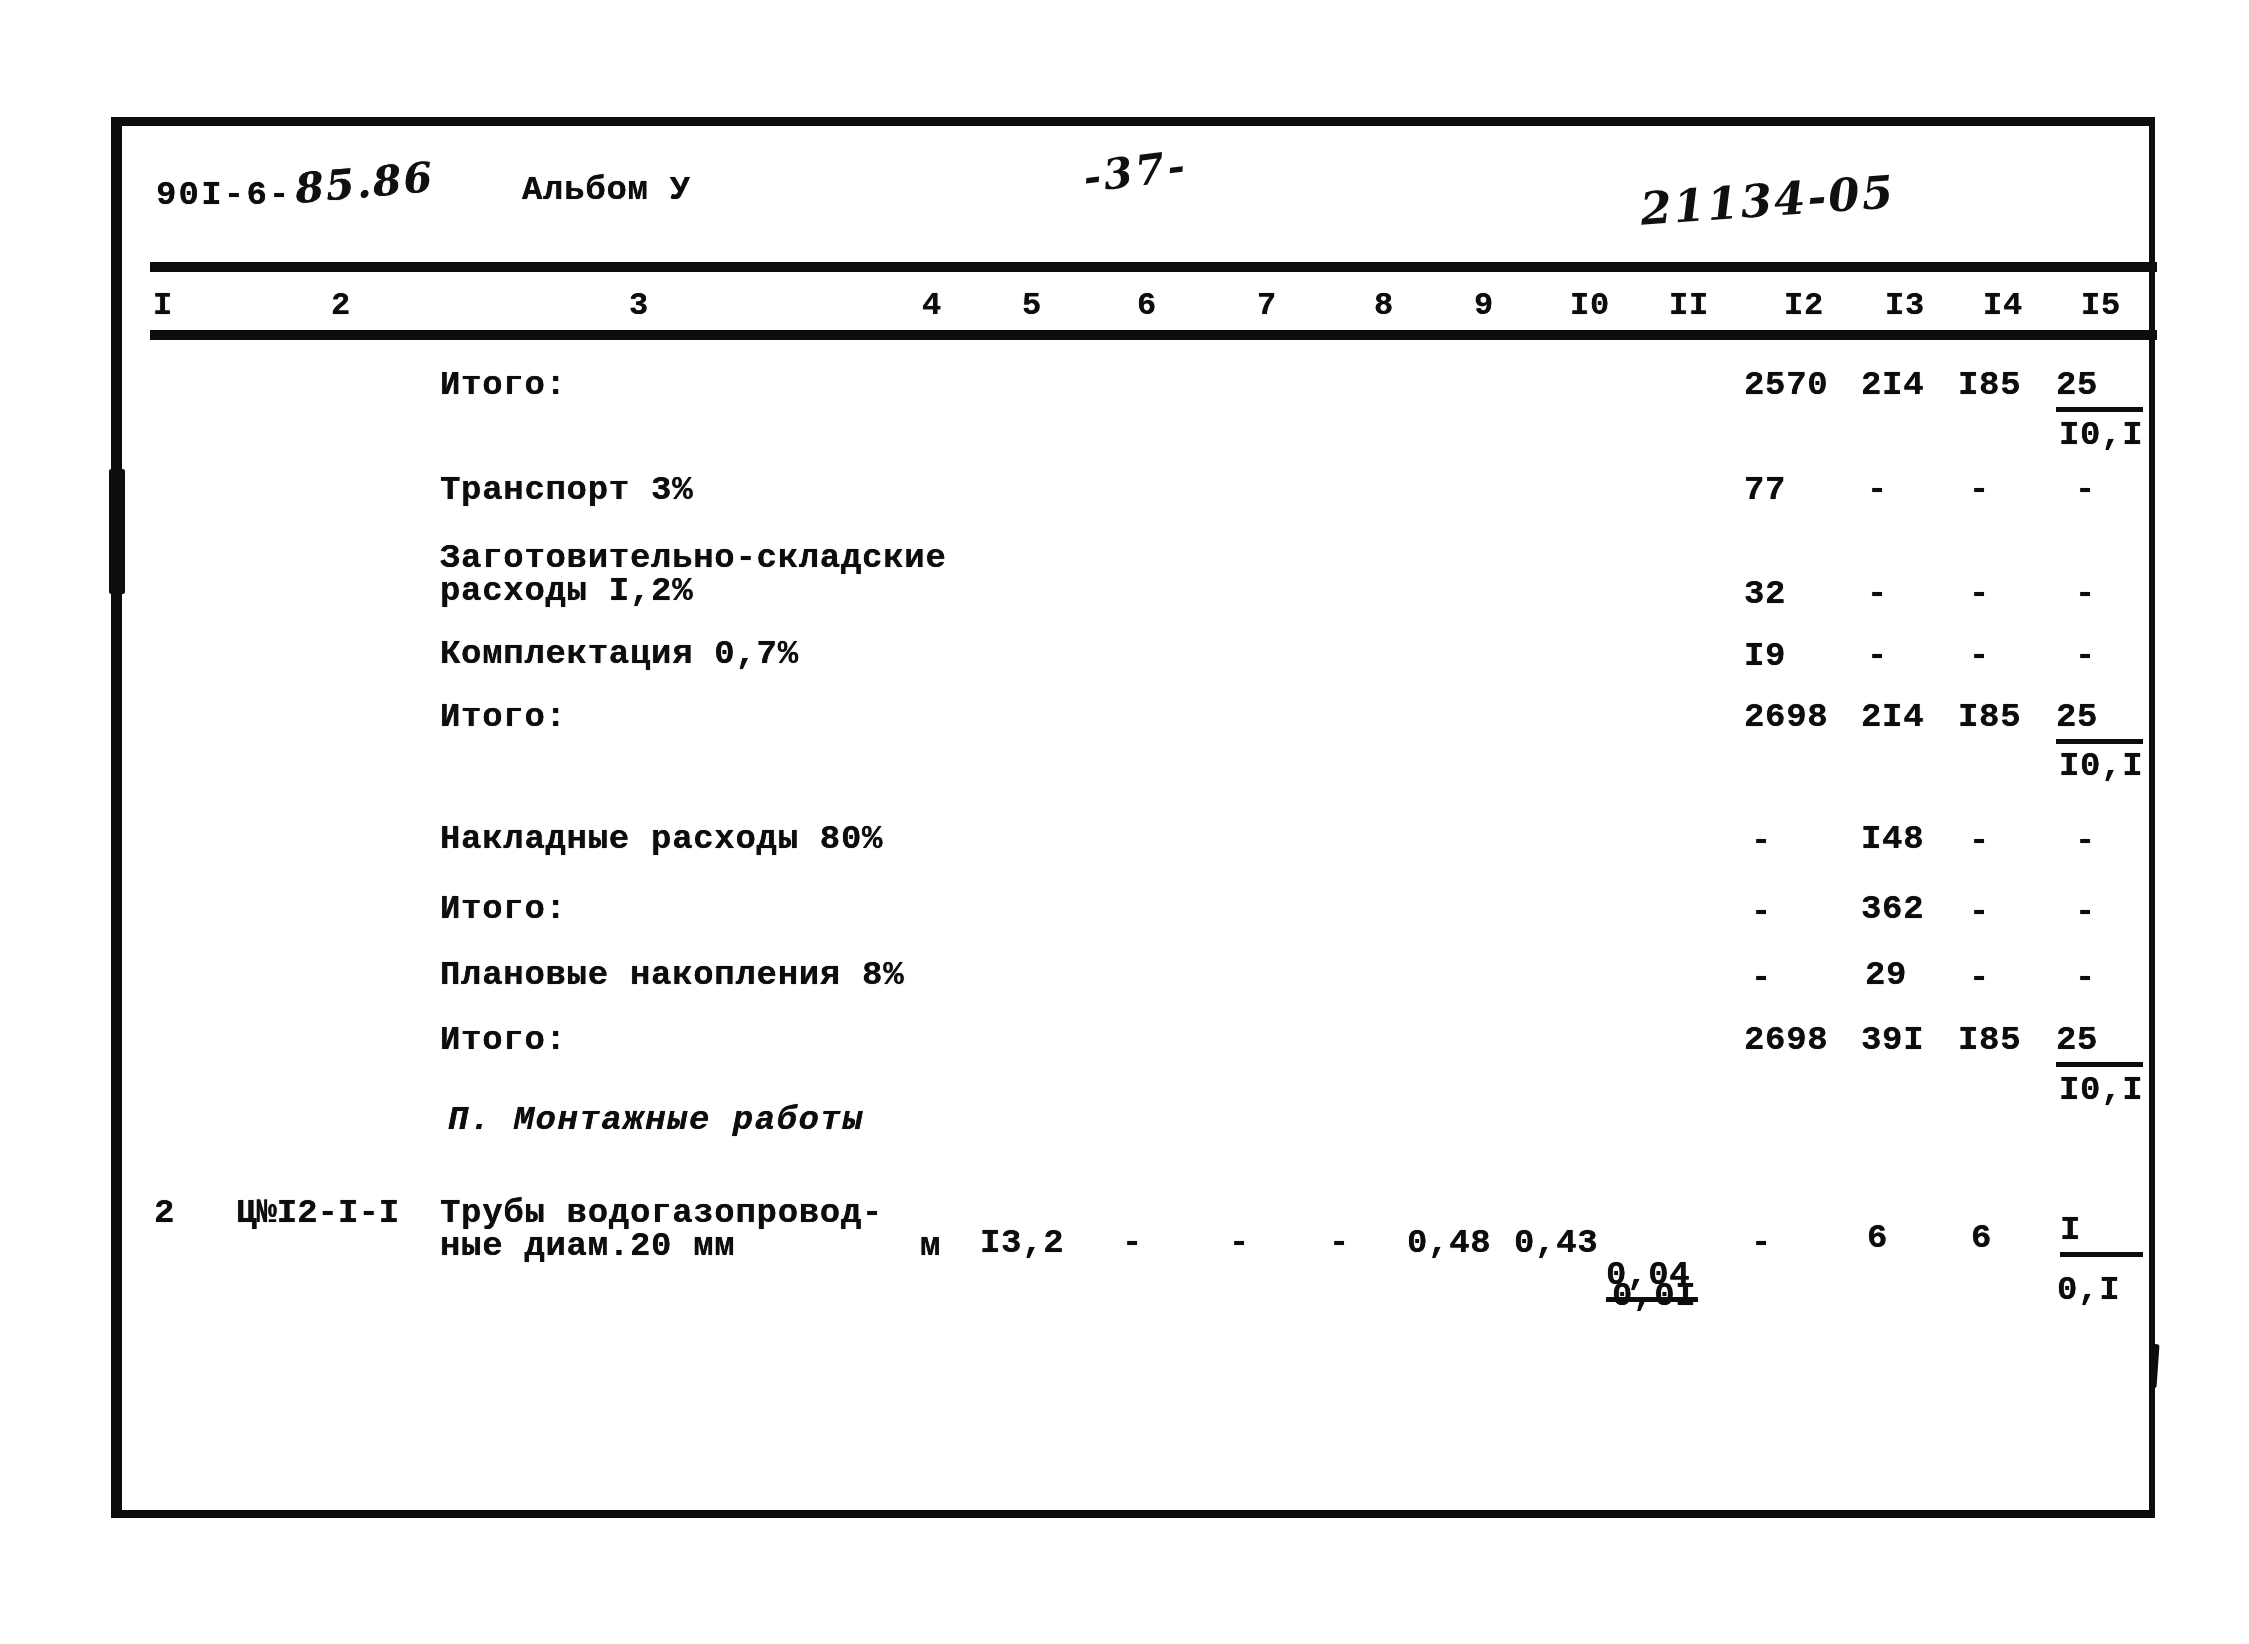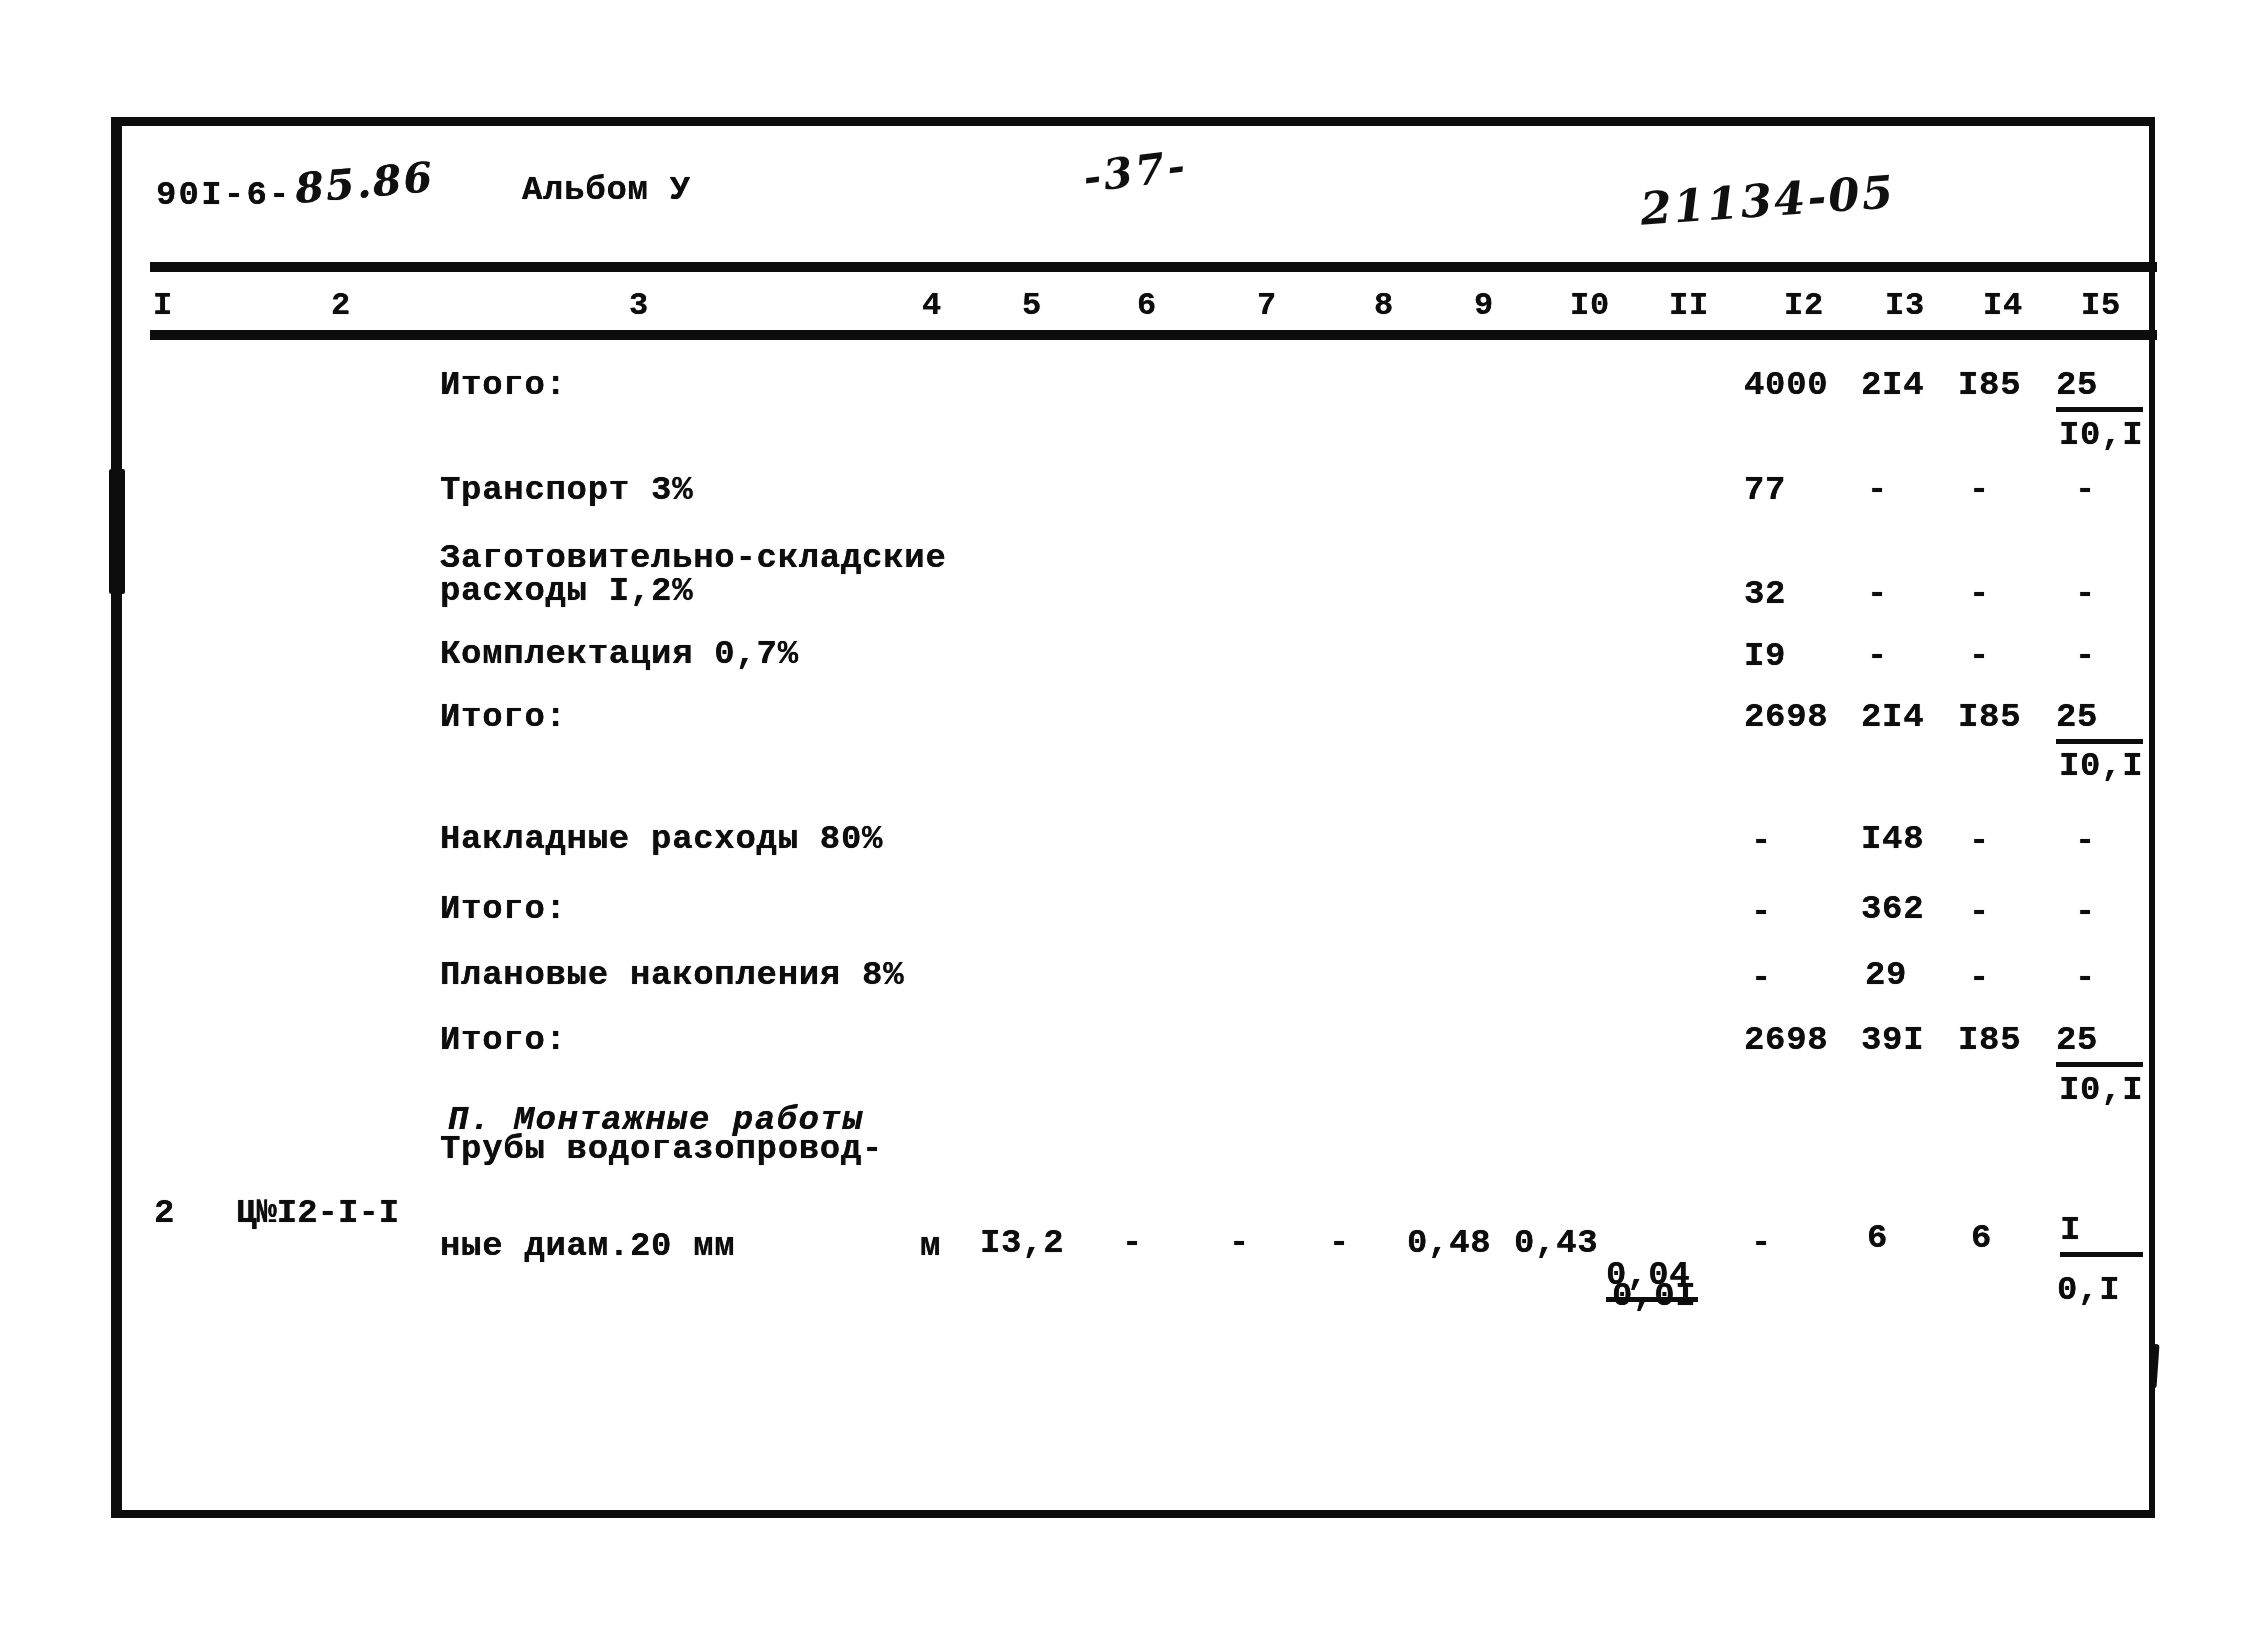--- a/index.html
+++ b/index.html
@@ -76,21 +76,21 @@
   <div class="tw small ctr" style="left:1384px;top:289px;">8</div>
   <div class="tw small ctr" style="left:1484px;top:289px;">9</div>
   <div class="tw small ctr" style="left:1590px;top:289px;">I0</div>
   <div class="tw small ctr" style="left:1689px;top:289px;">II</div>
   <div class="tw small ctr" style="left:1804px;top:289px;">I2</div>
   <div class="tw small ctr" style="left:1905px;top:289px;">I3</div>
   <div class="tw small ctr" style="left:2003px;top:289px;">I4</div>
   <div class="tw small ctr" style="left:2101px;top:289px;">I5</div>
 
   <div class="tw" style="left:440px;top:368px;">Итого:</div>
-  <div class="tw" style="left:1744px;top:368px;">4000</div>
+  <div class="tw" style="left:1744px;top:368px;">2570</div>
   <div class="tw" style="left:1861px;top:368px;">2I4</div>
   <div class="tw" style="left:1958px;top:368px;">I85</div>
   <div class="tw" style="left:2056px;top:368px;"><span class="frac" style="padding-right:45px;">25</span></div>
   <div class="tw" style="left:2059px;top:418px;">I0,I</div>
 
   <div class="tw" style="left:440px;top:473px;">Транспорт 3%</div>
   <div class="tw" style="left:1744px;top:473px;text-align:right;">77</div>
   <div class="tw" style="left:1867px;top:473px;">-</div>
   <div class="tw" style="left:1969px;top:473px;">-</div>
   <div class="tw" style="left:2075px;top:473px;">-</div>
@@ -137,21 +137,21 @@
   <div class="tw" style="left:1744px;top:1023px;">2698</div>
   <div class="tw" style="left:1861px;top:1023px;">39I</div>
   <div class="tw" style="left:1958px;top:1023px;">I85</div>
   <div class="tw" style="left:2056px;top:1023px;"><span class="frac" style="padding-right:45px;">25</span></div>
   <div class="tw" style="left:2059px;top:1073px;">I0,I</div>
 
   <div class="tw" style="left:448px;top:1103px;letter-spacing:1.5px;font-style:italic;">П. Монтажные работы</div>
 
   <div class="tw" style="left:154px;top:1196px;">2</div>
   <div class="tw" style="left:236px;top:1196px;letter-spacing:0;">Ц№I2-I-I</div>
-  <div class="tw" style="left:440px;top:1132px;">Трубы водогазопровод-</div>
+  <div class="tw" style="left:440px;top:1196px;">Трубы водогазопровод-</div>
   <div class="tw" style="left:440px;top:1229px;">ные диам.20 мм</div>
   <div class="tw" style="left:920px;top:1229px;">м</div>
   <div class="tw" style="left:980px;top:1226px;">I3,2</div>
   <div class="tw" style="left:1122px;top:1226px;">-</div>
   <div class="tw" style="left:1229px;top:1226px;">-</div>
   <div class="tw" style="left:1329px;top:1226px;">-</div>
   <div class="tw" style="left:1407px;top:1226px;">0,48</div>
   <div class="tw" style="left:1514px;top:1226px;">0,43</div>
   <div class="tw" style="left:1606px;top:1226px;margin-top:32px;"><span class="frac" style="padding-right:7.3px;">0,04</span></div>
   <div class="tw" style="left:1612px;top:1279px;">0,0I</div>

